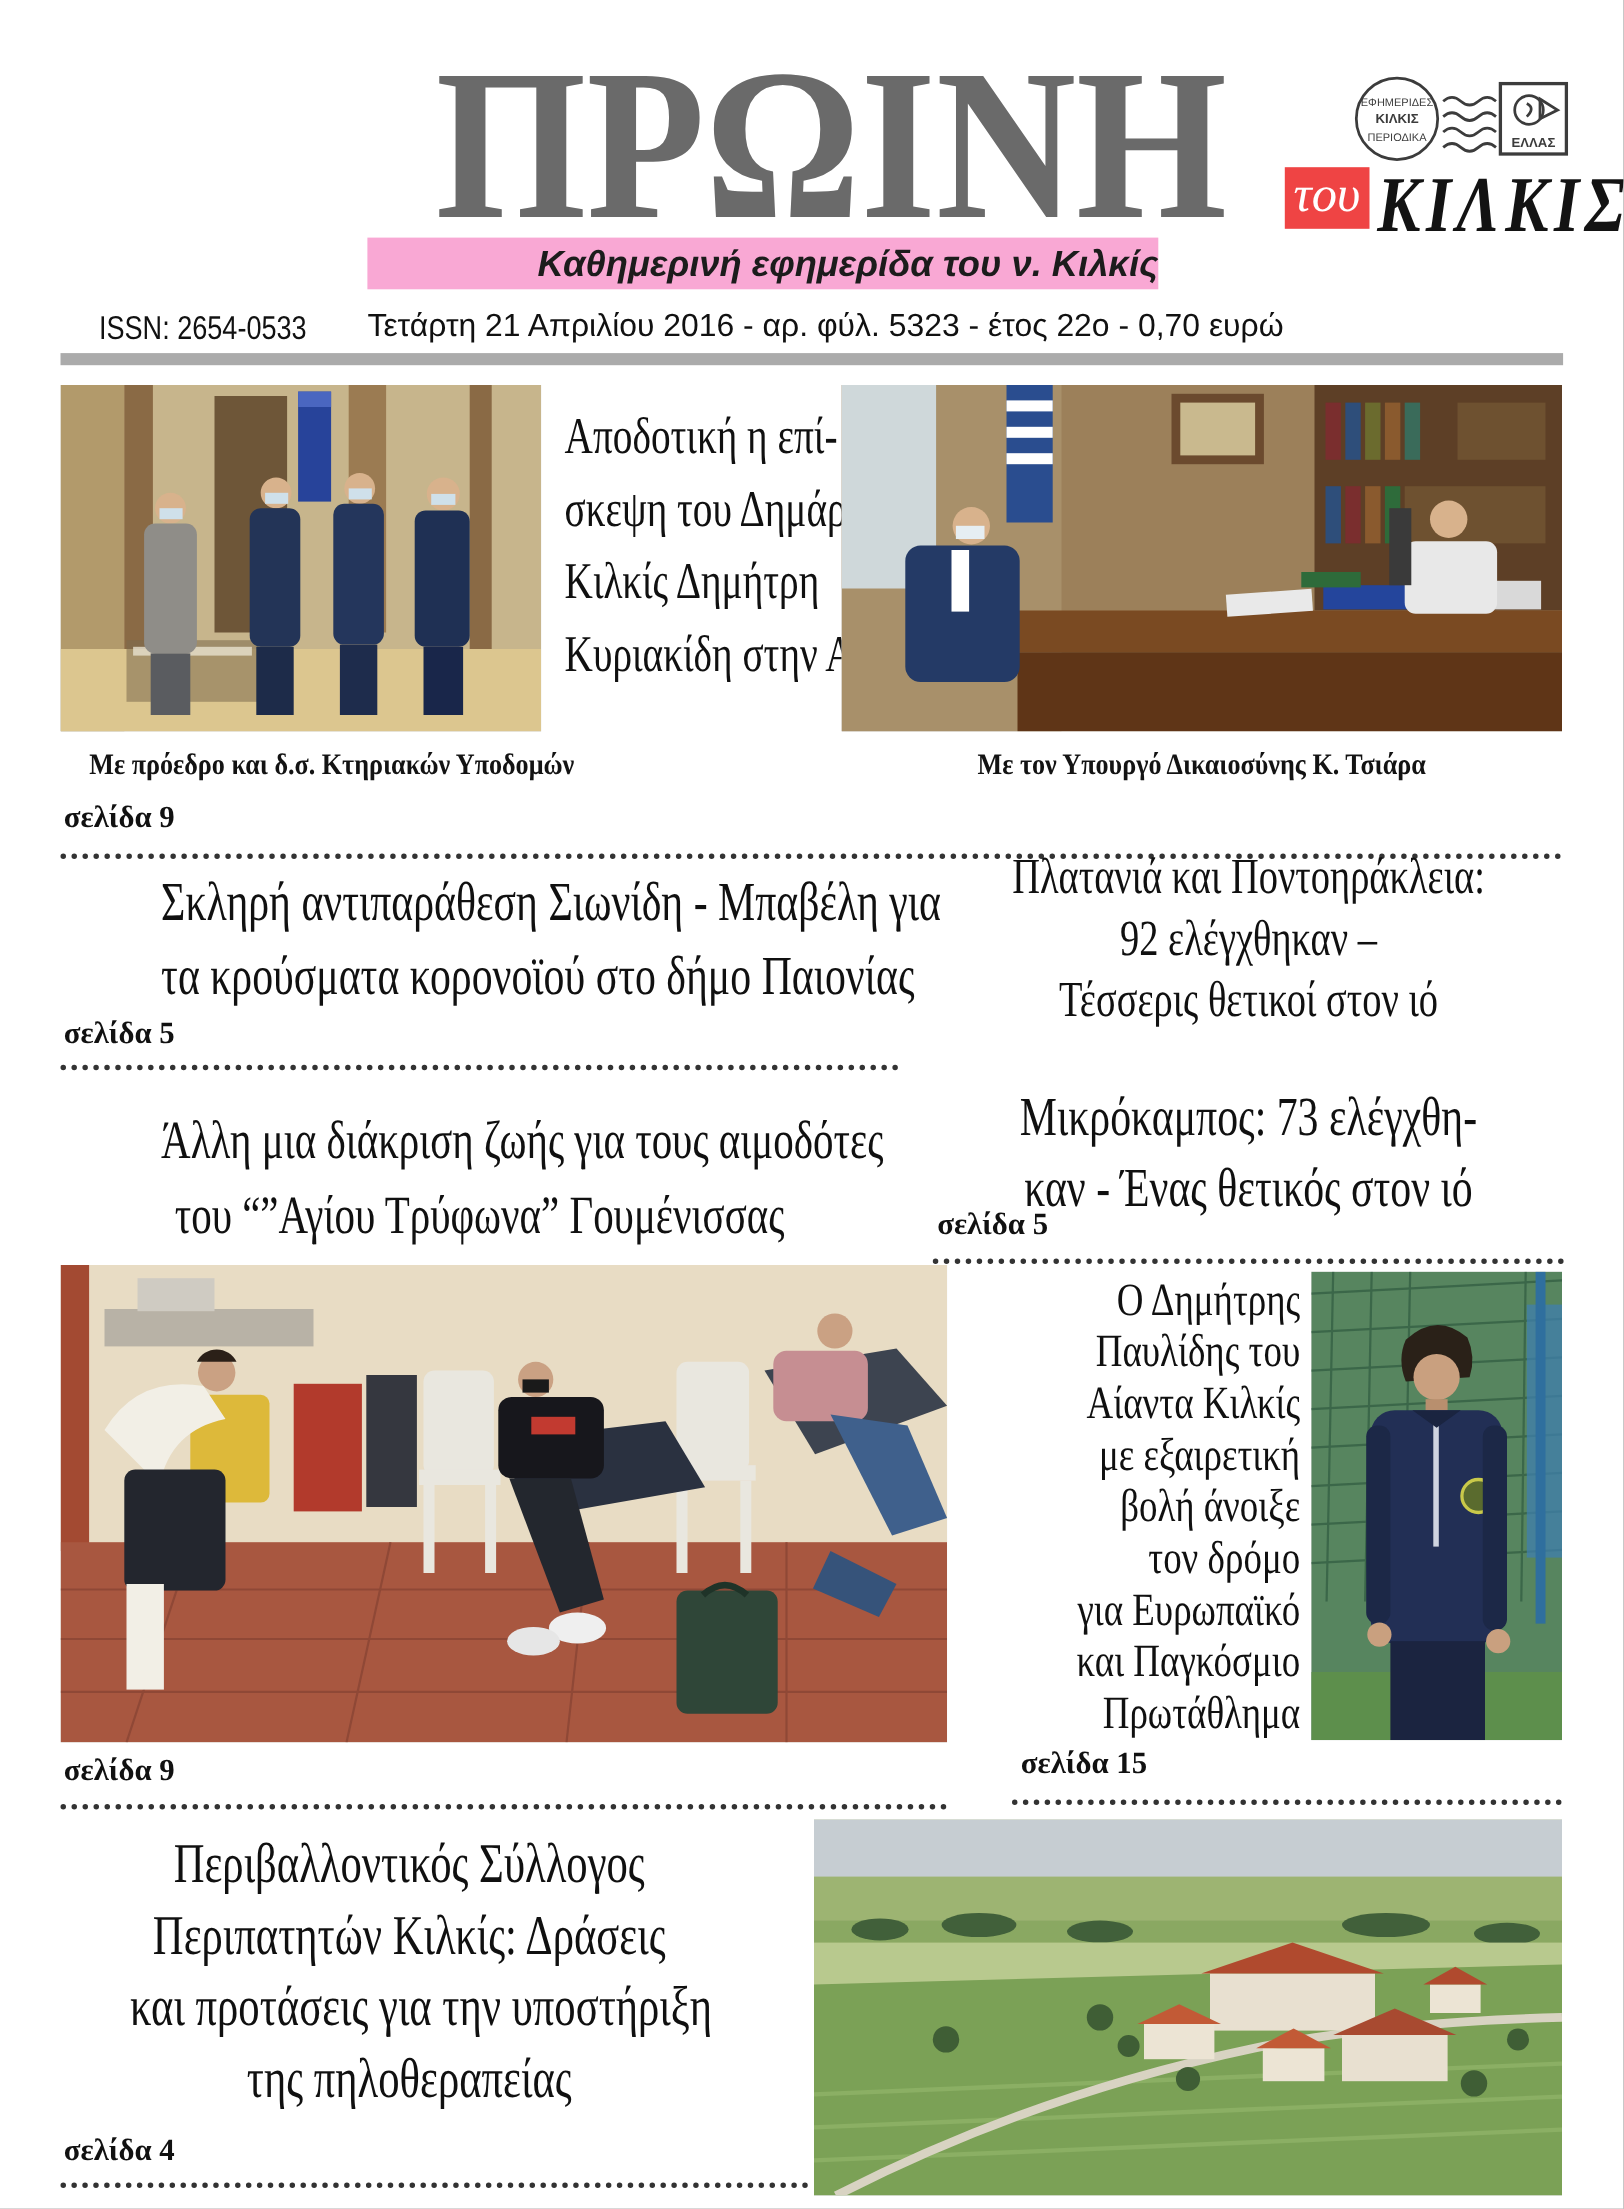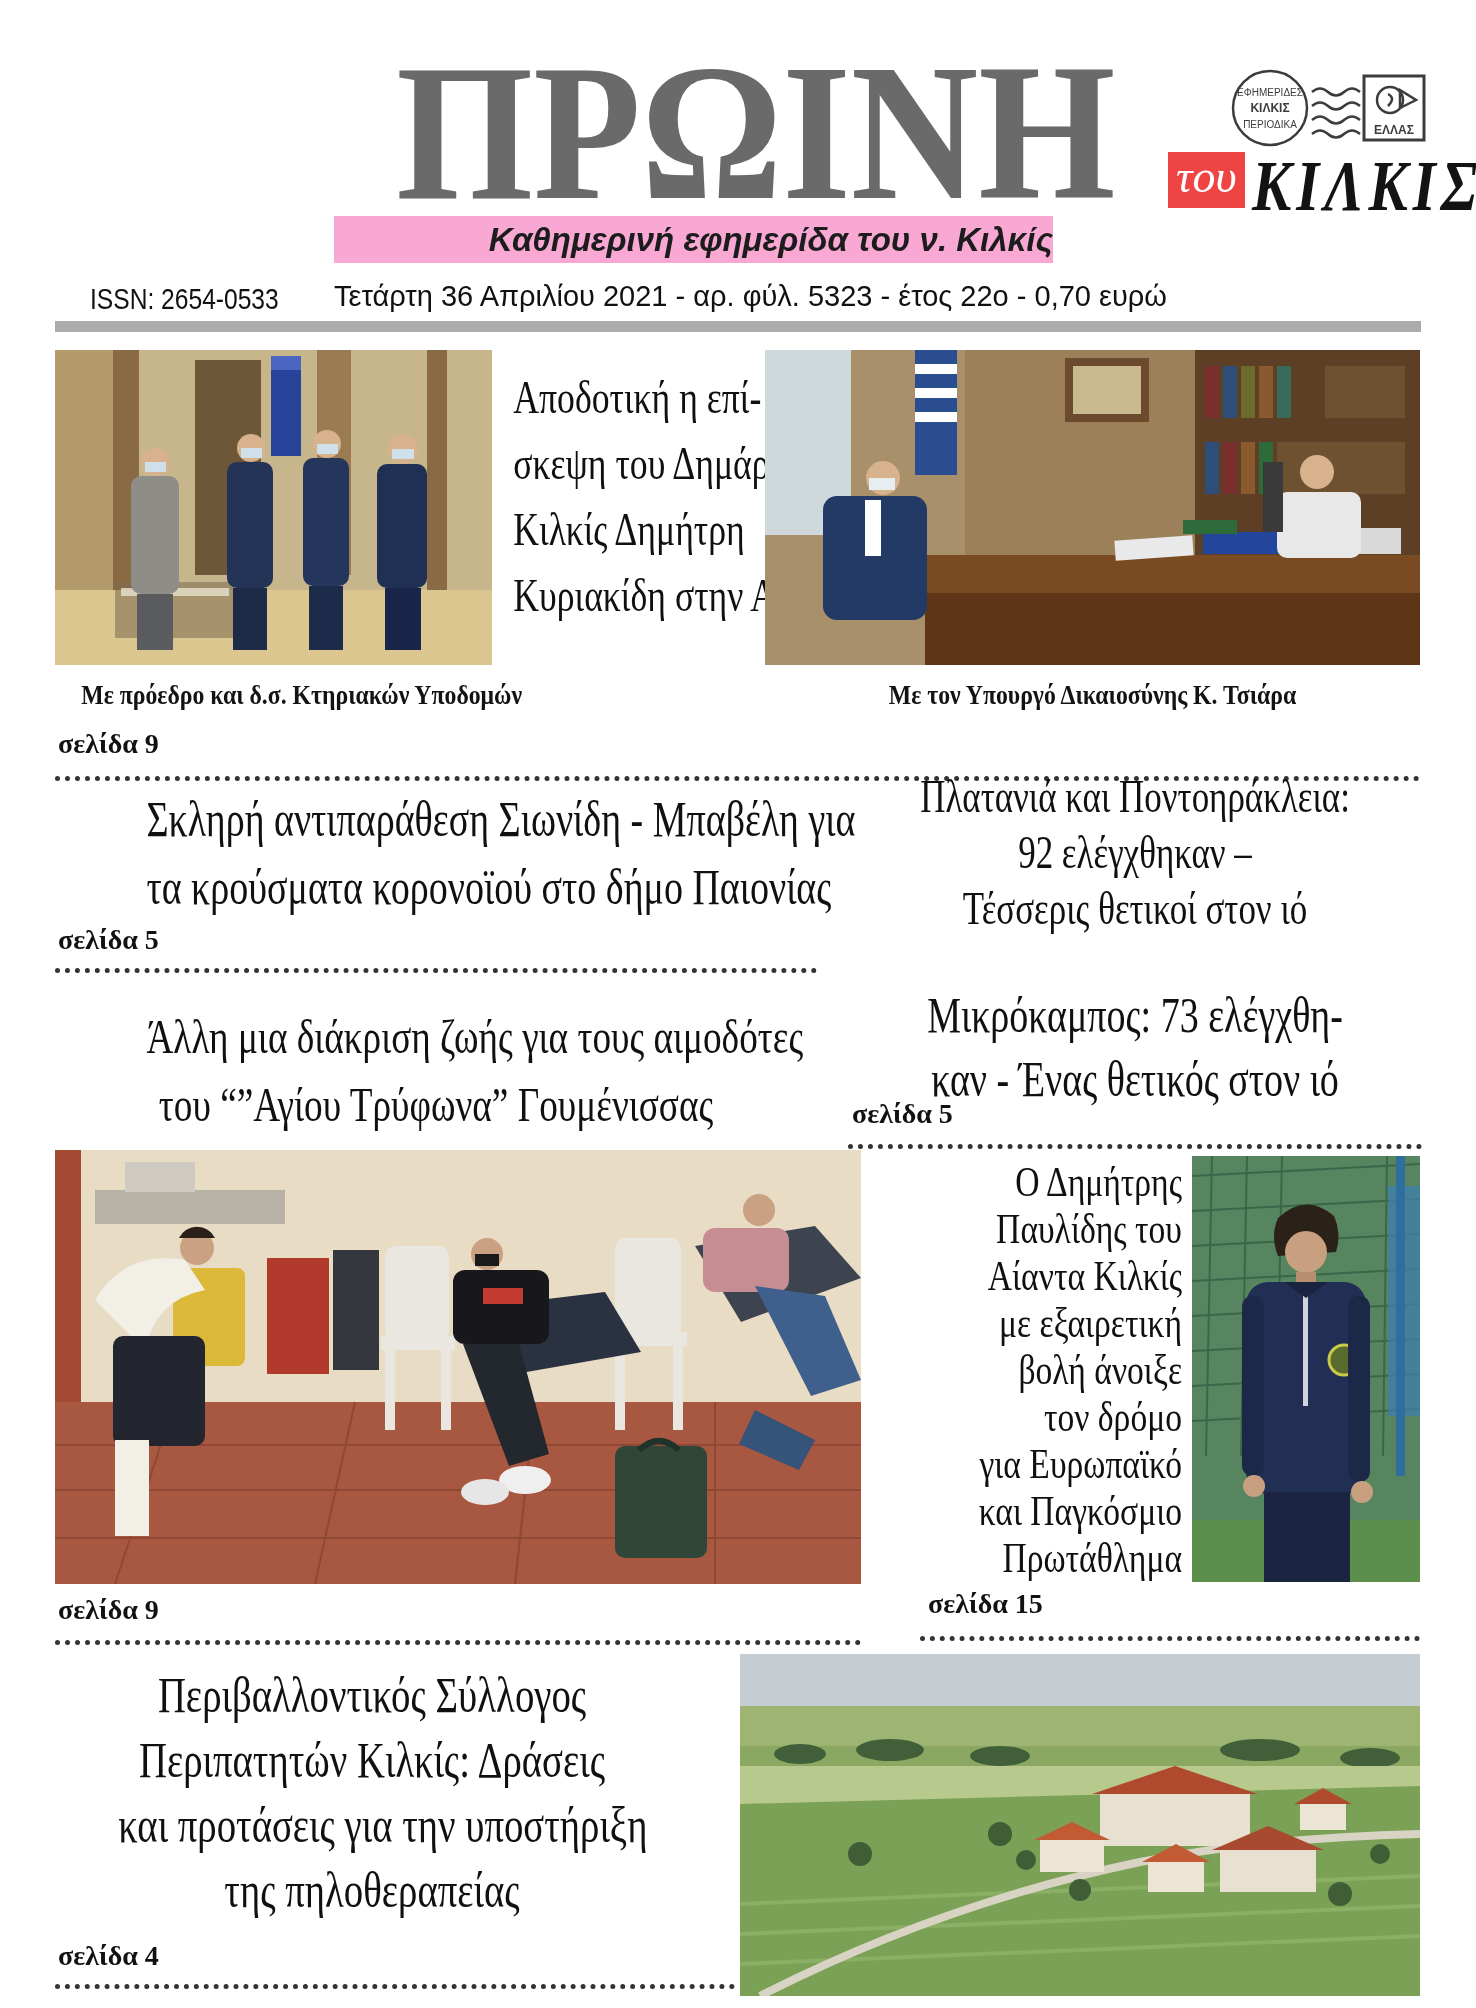--- a/index.html
+++ b/index.html
@@ -117,21 +117,21 @@
         <text x="164" y="70" font-size="12" text-anchor="middle" fill="#3c3c3c" font-weight="bold" font-family="Liberation Sans, sans-serif">ΕΛΛΑΣ</text>
       </g>
     </svg>
   </div>
 
   <div class="abs subtitle-bar">
     <span class="subtitle-text">Καθημερινή εφημερίδα του ν. Κιλκίς</span>
   </div>
 
   <div class="abs issn">ISSN: 2654-0533</div>
-  <div class="abs dateline">Τετάρτη 36 Απριλίου 2021 - αρ. φύλ. 5323 - έτος 22ο - 0,70 ευρώ</div>
+  <div class="abs dateline">Τετάρτη 21 Απριλίου 2016 - αρ. φύλ. 5323 - έτος 22ο - 0,70 ευρώ</div>
   <div class="abs divider"></div>
 
   <div class="abs photo photo-lead-left">
     <svg viewBox="0 0 437 315" preserveAspectRatio="none">
       <rect width="437" height="315" fill="#c7b58c"></rect>
       <rect x="0" y="0" width="58" height="315" fill="#b29a6b"></rect>
       <rect x="58" y="0" width="26" height="250" fill="#8a6a45"></rect>
       <rect x="140" y="10" width="66" height="215" fill="#6e5638"></rect>
       <rect x="216" y="6" width="30" height="100" fill="#27439a"></rect>
       <rect x="216" y="6" width="30" height="14" fill="#4a66c0"></rect>

